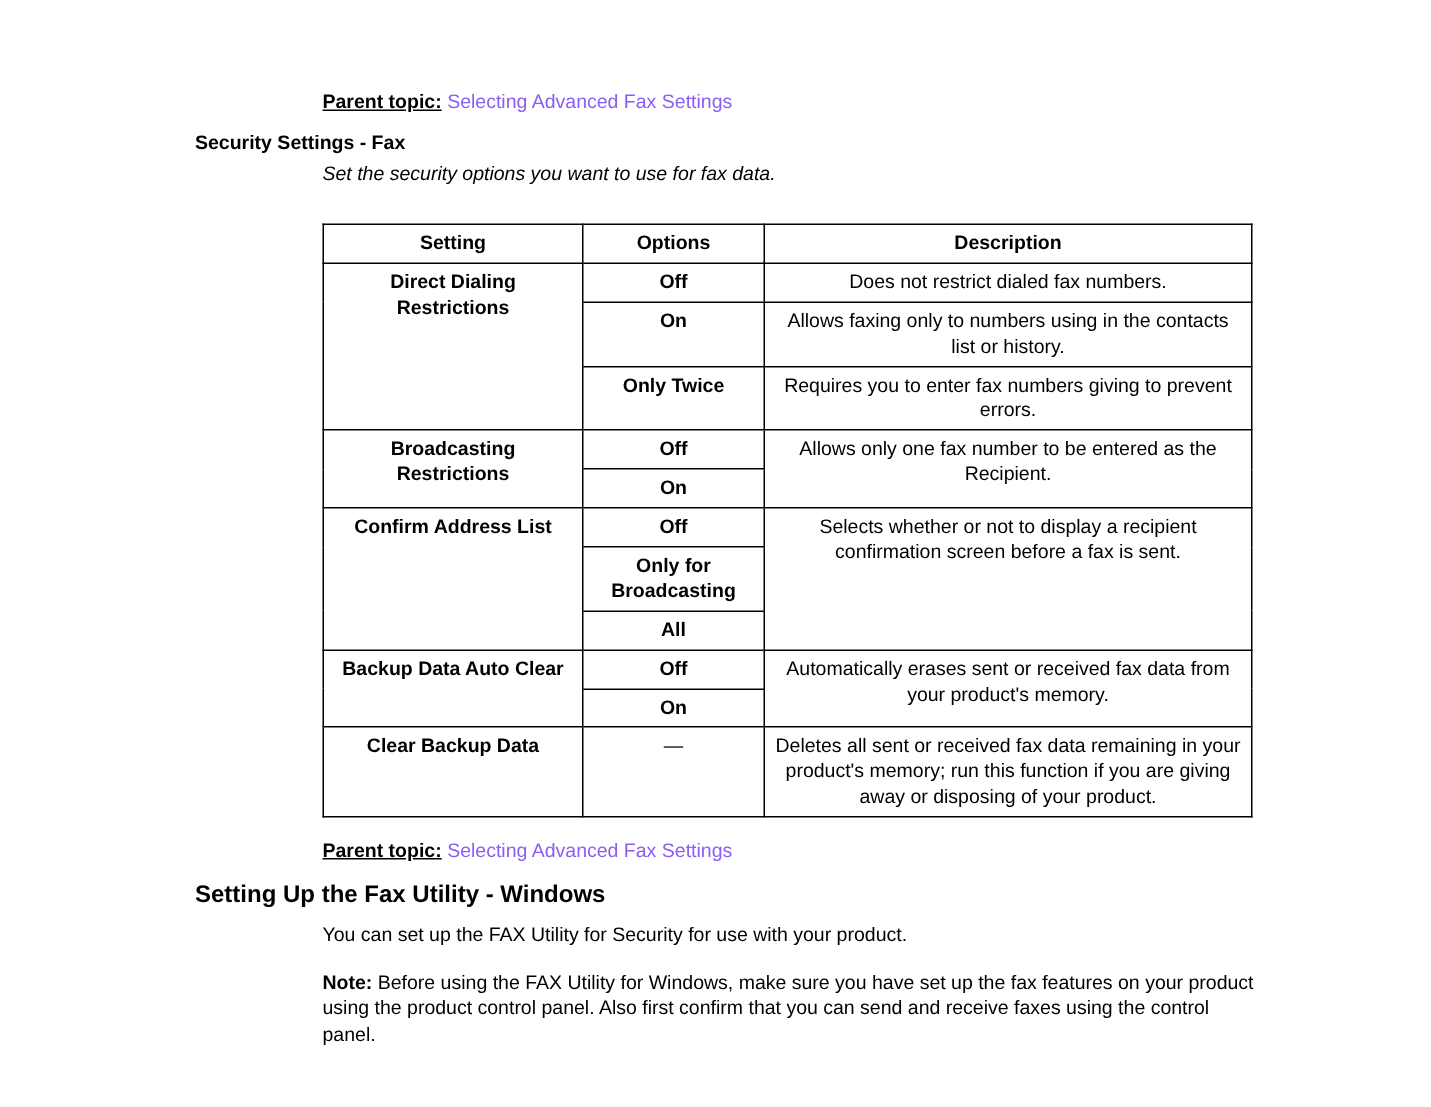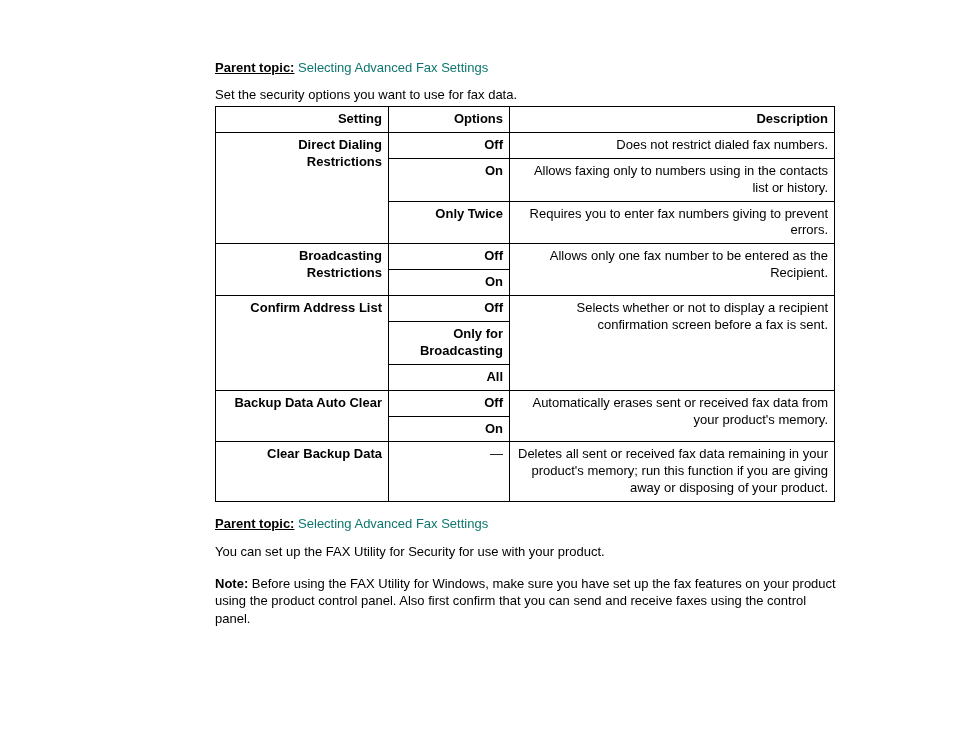--- a/index.html
+++ b/index.html
@@ -18,42 +18,43 @@
   }
   .parent-topic {
     margin-left: 85px;
     margin-bottom: 12px;
   }
   .parent-topic .label {
     font-weight: bold;
     text-decoration: underline;
   }
   .parent-topic .link {
-    color: #0f766e;
+    color: #8b5cf6;
   }
   .section-heading {
     font-weight: bold;
     font-size: 13px;
     margin-bottom: 6px;
   }
   .section-intro {
     margin-left: 85px;
-    margin-bottom: 4px;
+    margin-bottom: 26px;
+    font-style: italic;
   }
   .tbl {
     margin-left: 85px;
     border-collapse: collapse;
     width: 620px;
     margin-bottom: 14px;
   }
   .tbl td, .tbl th {
     border: 1px solid #000;
     padding: 4px 6px;
     vertical-align: top;
-    text-align: right;
+    text-align: center;
     font-size: 13px;
     line-height: 1.3;
   }
   .tbl th {
     font-weight: bold;
   }
   .tbl .bold {
     font-weight: bold;
   }
   .col-setting { width: 160px; }
@@ -73,20 +74,21 @@
 </head>
 <body>
 
 <div class="page">
 
   <div class="parent-topic">
     <span class="label">Parent topic:</span>
     <span class="link">Selecting Advanced Fax Settings</span>
   </div>
 
+  <div class="section-heading">Security Settings - Fax</div>
 
   <div class="section-intro">Set the security options you want to use for fax data.</div>
 
   <table class="tbl">
     <tbody>
         <tr>
       <th class="col-setting">Setting</th>
       <th class="col-options">Options</th>
       <th class="col-desc">Description</th>
     </tr>
@@ -141,20 +143,21 @@
       <td>Deletes all sent or received fax data remaining in your product's memory; run this function if you are giving away or disposing of your product.</td>
     </tr>
   </tbody>
     </table>
 
   <div class="parent-topic">
     <span class="label">Parent topic:</span>
     <span class="link">Selecting Advanced Fax Settings</span>
   </div>
 
+  <div class="h2">Setting Up the Fax Utility - Windows</div>
 
   <div class="para">You can set up the FAX Utility for Security for use with your product.</div>
 
   <div class="para">
     <span style="font-weight:bold">Note:</span><span> Before using the FAX Utility for Windows, make sure you have set up the fax features on your product using the product control panel. Also first confirm that you can send and receive faxes using the control panel.</span>
   </div>
 
 </div>
 
 </body></html>

